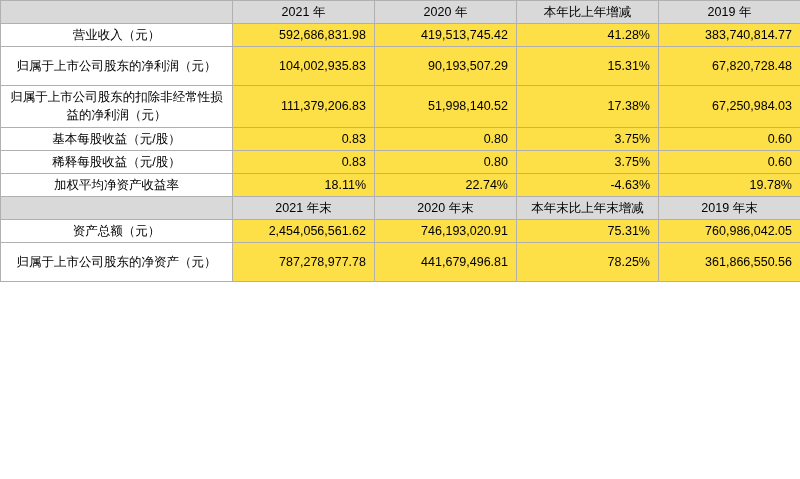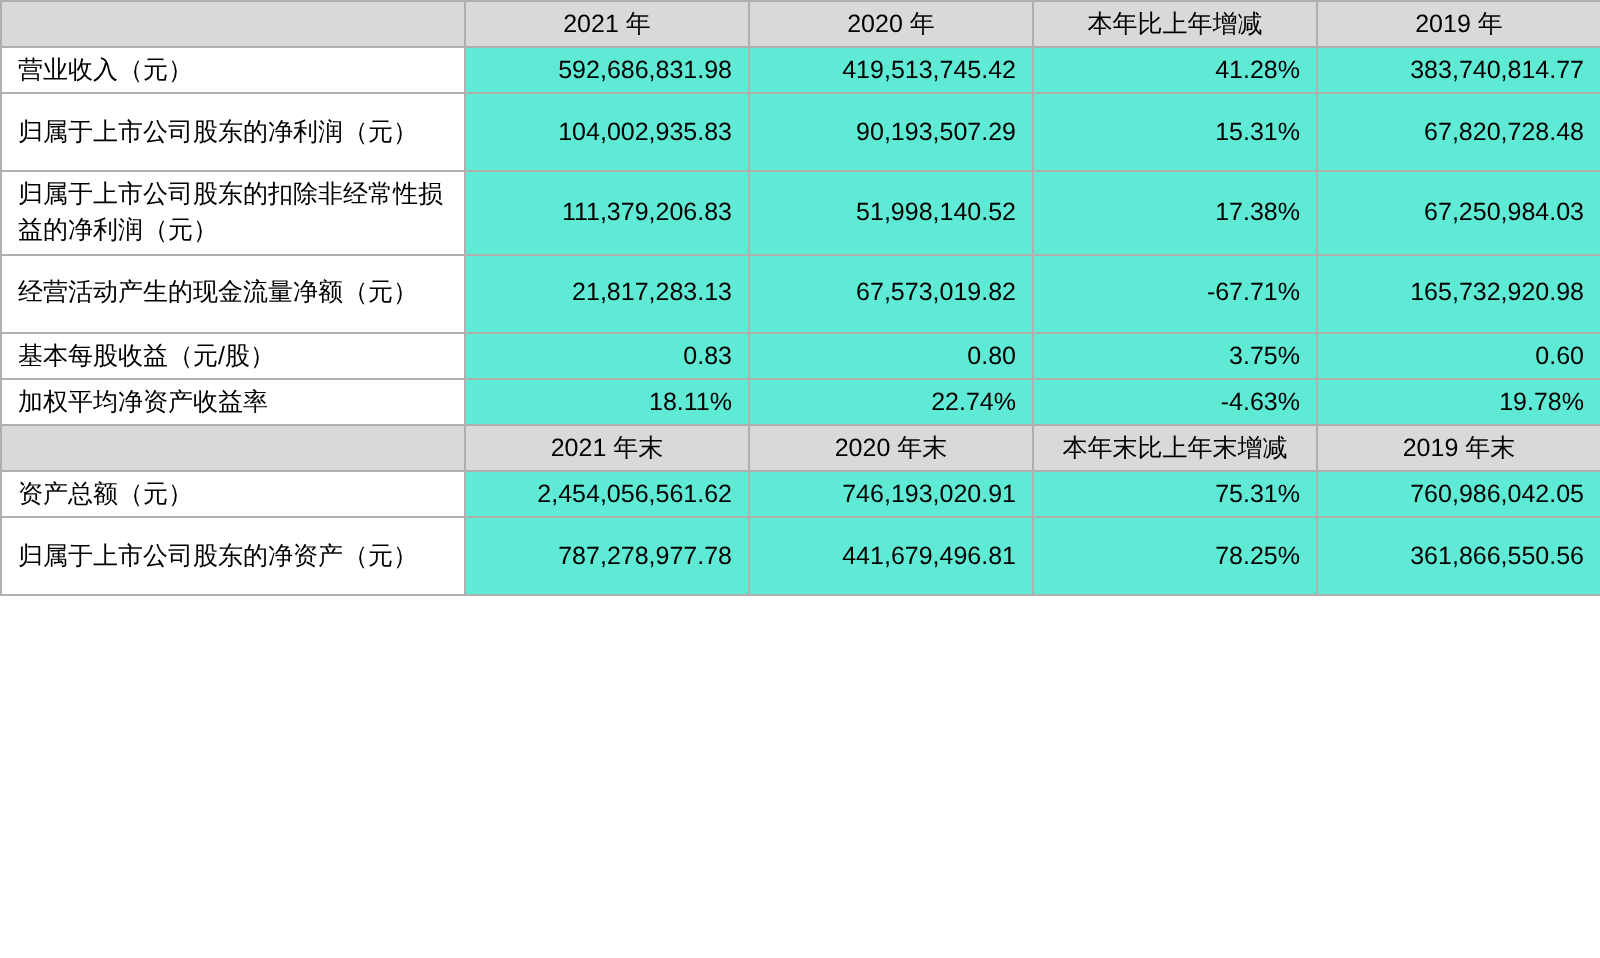--- a/index.html
+++ b/index.html
@@ -39,26 +39,26 @@
 
   .hdr td {
     background: #d9d9d9;
     text-align: center;
     font-size: 12.5px;
   }
   .hdr td.blank {
     background: #d9d9d9;
   }
   .label {
-    text-align: left;
+    text-align: center;
     background: #ffffff;
   }
   .num {
     text-align: right;
-    background: #5eead4;
+    background: #fde047;
   }
   .tall td { height: 34px; }
 </style>
 </head>
 <body>
 
 <div class="table-wrap">
   <table class="fin">
     <colgroup>
       <col class="col-label">
@@ -93,36 +93,36 @@
       </tr>
 
       <tr class="tall">
         <td class="label">归属于上市公司股东的扣除非经常性损益的净利润（元）</td>
         <td class="num">111,379,206.83</td>
         <td class="num">51,998,140.52</td>
         <td class="num">17.38%</td>
         <td class="num">67,250,984.03</td>
       </tr>
 
-      <tr class="tall">
-        <td class="label">经营活动产生的现金流量净额（元）</td>
-        <td class="num">21,817,283.13</td>
-        <td class="num">67,573,019.82</td>
-        <td class="num">-67.71%</td>
-        <td class="num">165,732,920.98</td>
-      </tr>
 
       <tr>
         <td class="label">基本每股收益（元/股）</td>
         <td class="num">0.83</td>
         <td class="num">0.80</td>
         <td class="num">3.75%</td>
         <td class="num">0.60</td>
       </tr>
 
+      <tr>
+        <td class="label">稀释每股收益（元/股）</td>
+        <td class="num">0.83</td>
+        <td class="num">0.80</td>
+        <td class="num">3.75%</td>
+        <td class="num">0.60</td>
+      </tr>
 
       <tr>
         <td class="label">加权平均净资产收益率</td>
         <td class="num">18.11%</td>
         <td class="num">22.74%</td>
         <td class="num">-4.63%</td>
         <td class="num">19.78%</td>
       </tr>
 
       <tr class="hdr">

